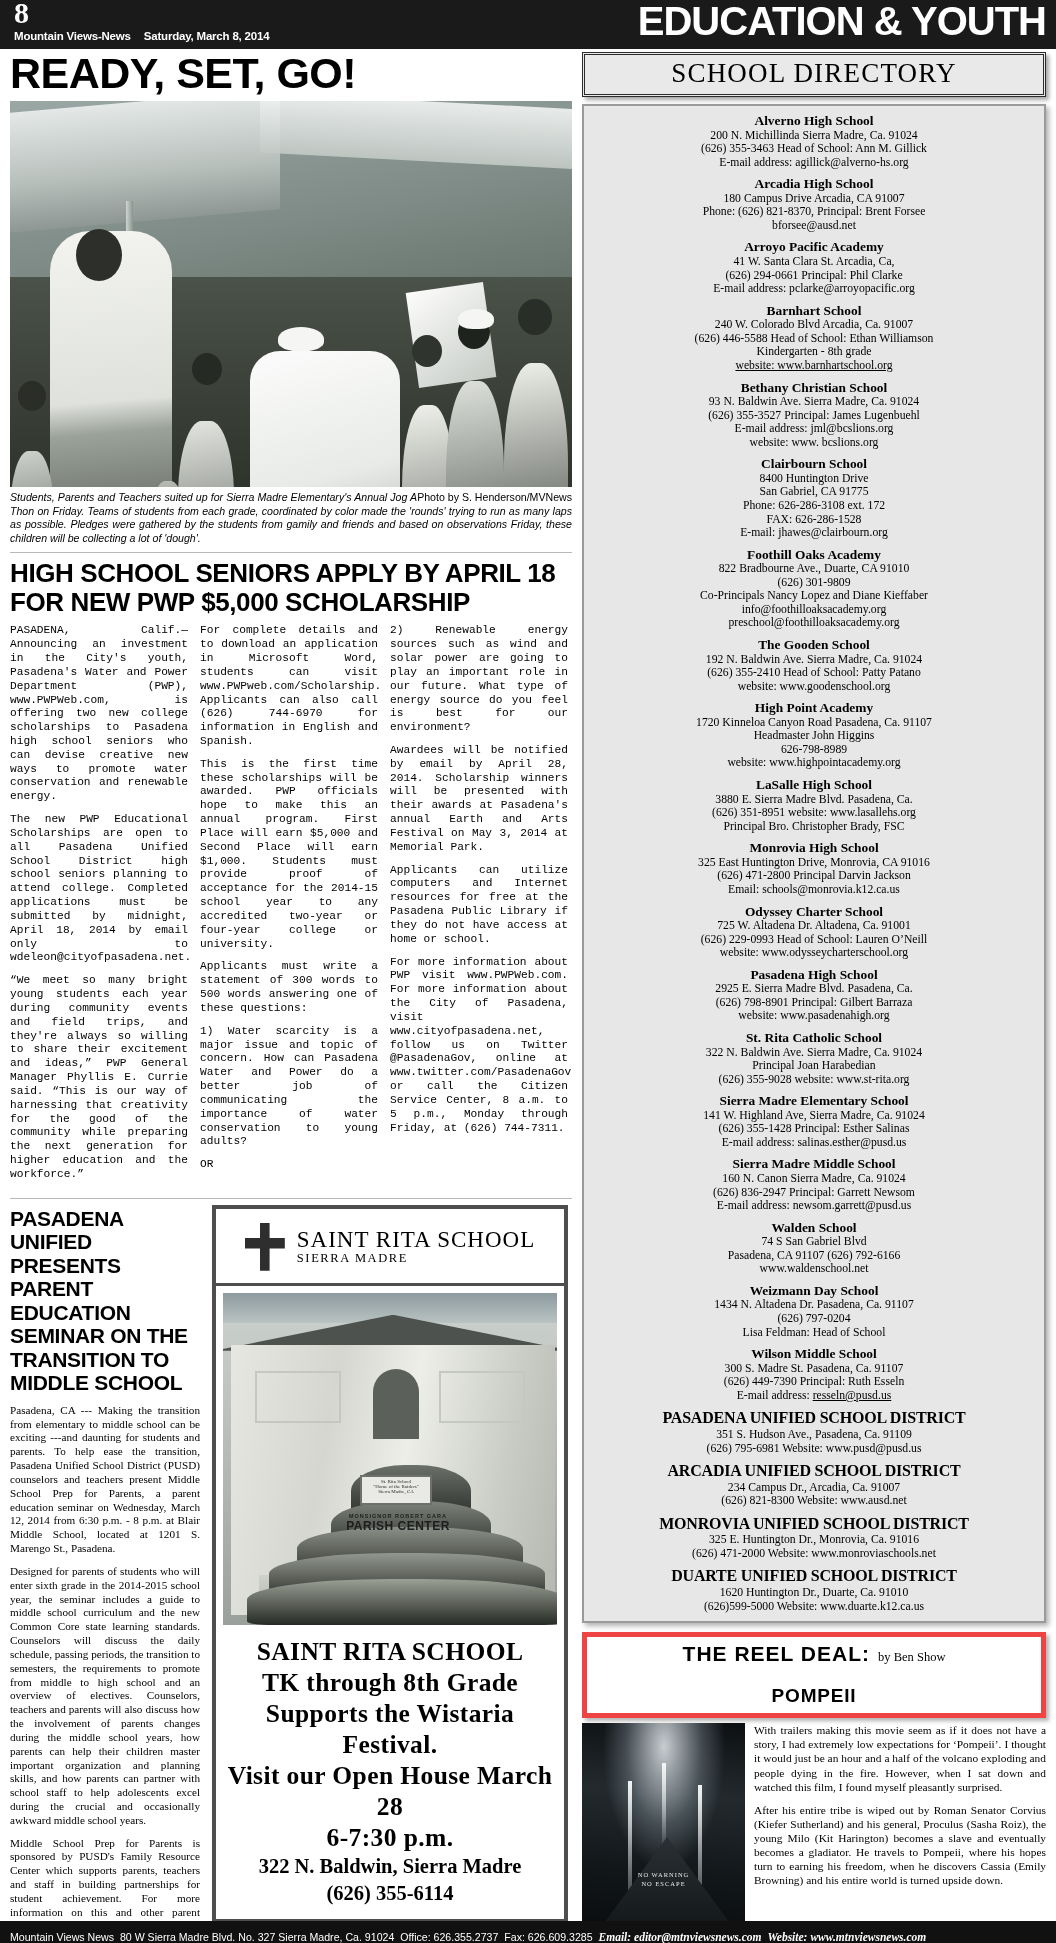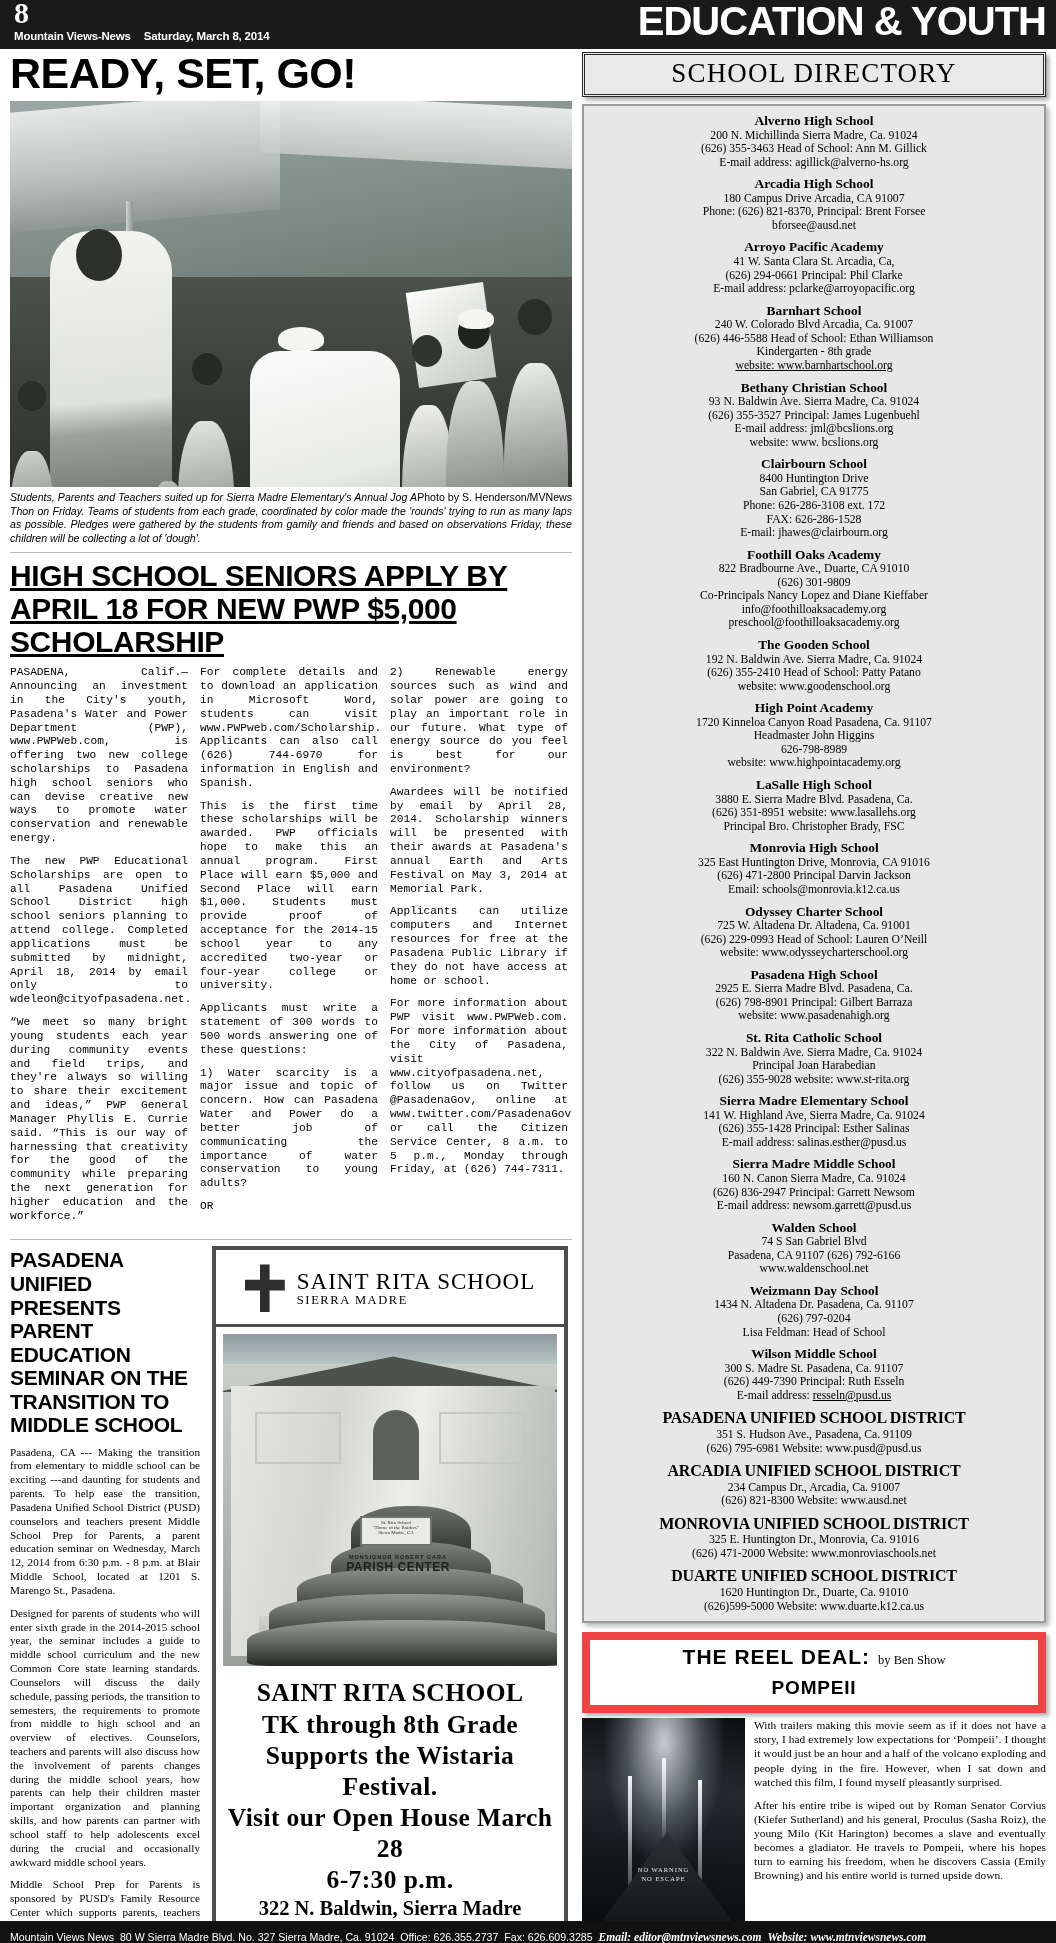--- a/index.html
+++ b/index.html
@@ -111,22 +111,22 @@
     font-family:"Liberation Sans", sans-serif;
     font-style:italic; font-size:10.6px; line-height:1.28;
     margin-top:4px; text-align:justify;
   }
   .caption .credit { float:right; font-style:normal; }
 
   .hr-thin { border-top:1px solid #b8b8b8; margin:7px 0 6px 0; height:0; }
 
   .headline2 {
     font-family:"Liberation Sans", sans-serif;
-    font-weight:bold; font-size:30px; line-height:1.1;
-    letter-spacing:-0.4px; margin:0 0 8px 0;text-decoration:underline;
+    font-weight:bold; font-size:26px; line-height:1.1;
+    letter-spacing:-0.4px; margin:0 0 8px 0;
   }
 
   .cols3 { display:flex; gap:12px;font-family:Liberation Mono, monospace; }
   .cols3 .c { width:178px; }
   .bodytext {
     font-size:11.2px; line-height:1.235; text-align:justify;
     hyphens:auto; -webkit-hyphens:auto;
   }
   .bodytext p { margin:0 0 9px 0; }
 
@@ -252,35 +252,35 @@
   }
   .school { text-align:center; margin-bottom:7px; }
   .school .nm {
     font-weight:bold; font-size:13.4px; line-height:1.16;
   }
   .school .nm.caps { font-size:16px; letter-spacing:-0.2px; }
   .school .ln { font-size:11.7px; line-height:1.16; }
   .school .ln u { text-decoration:underline;text-align:center; }
 
   .reel-banner {
-    border:8px solid #ef4444; background:#fff; margin-top:9px;
+    border:5px solid #ef4444; background:#fff; margin-top:9px;
     padding:5px 8px 6px 8px; box-shadow:3px 3px 4px rgba(0,0,0,.3);
     position:relative; text-align:center;
   }
   .reel-banner .rb1 {
     font-family:"Liberation Sans", sans-serif; font-weight:bold;
     font-size:21px; letter-spacing:1px;
   }
   .reel-banner .rb-by {
     font-family:"Liberation Serif", serif; font-weight:normal;
     font-size:12.5px; letter-spacing:0; margin-left:8px;
   }
   .reel-banner .rb2 {
     font-family:"Liberation Sans", sans-serif; font-weight:bold;
-    font-size:19px; letter-spacing:.8px; margin-top:8px;
+    font-size:19px; letter-spacing:.8px; margin-top:19px;
   }
 
   .reel-body { margin-top:5px; }
   .reel-top { display:flex; gap:9px; }
   .poster {
     flex:0 0 auto; width:163px; height:244px; position:relative; overflow:hidden;
     background:linear-gradient(185deg,#0d1013 0%,#232a2d 30%,#12171a 60%,#05070a 100%);
   }
   .poster .plume {
     position:absolute; left:50%; top:-6px; transform:translateX(-50%);

